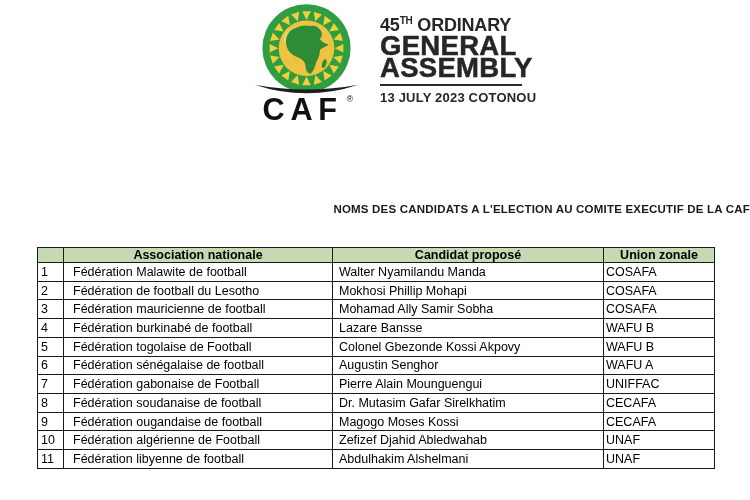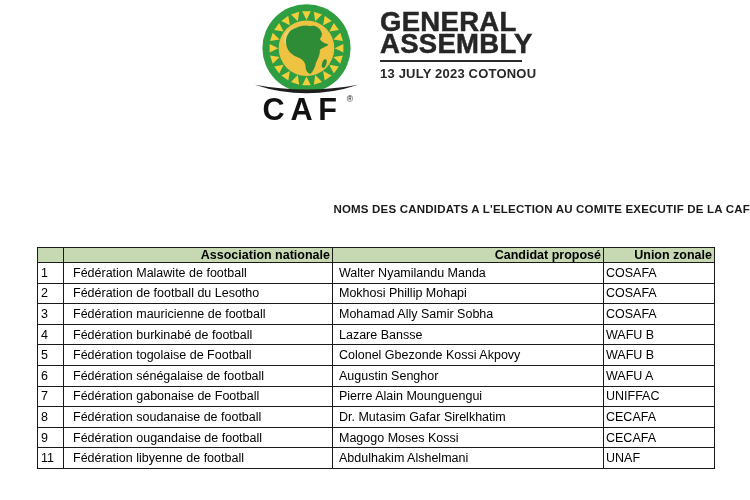--- a/index.html
+++ b/index.html
@@ -53,21 +53,21 @@
     border-collapse: collapse; table-layout: fixed;
     font-size: 12.5px; color: #000;
   }
   table.candidates th, table.candidates td {
     border: 1.4px solid #1a1a1a;
     padding: 0 2px 0 6px;
     overflow: hidden; white-space: nowrap;
     vertical-align: middle;
   }
   table.candidates th {
-    font-weight: 700; text-align: right; padding: 0 2px;
+    font-weight: 700; text-align: center; padding: 0 2px;
   }
   table.candidates td.num-cell { padding-left: 3px; }
   table.candidates td.assoc-cell { padding-left: 9px; }
   table.candidates td.zone-cell { padding-left: 2px; }
 </style>
 </head>
 <body>
 
 <div class="page">
 
@@ -100,20 +100,21 @@
       <ellipse cx="52" cy="38" rx="16" ry="12" fill="#ffffff" opacity="0.22"></ellipse>
       <path d="M49,27 C53,24 60,23.5 64,25 C68,23.5 73,26 75,30 C77,33 76,36 74,38 C75,41 79,43 83,44 C80,47 76,47 74,50 C74,55 72,59 70,63 C69,68 67,72 64,75 C61,74 59,71 59,67 C59,63 56,60 52,58 C47,56 42,53 40,48 C38,43 38,37 41,33 C43,29 46,28 49,27 Z" fill="#2e8b36"></path>
       <ellipse cx="78.5" cy="64" rx="2.2" ry="4.6" transform="rotate(18 78.5 64)" fill="#2e8b36"></ellipse>
       <path d="M6,86 Q60,96 114,86 Q60,104 6,86 Z" fill="#1e1e1e"></path>
       <text x="56" y="123" text-anchor="middle" font-family="Liberation Sans, sans-serif" font-size="32" font-weight="bold" letter-spacing="6" fill="#111111">CAF</text>
       <text x="102" y="104" font-family="Liberation Sans, sans-serif" font-size="9" fill="#111111">®</text>
     </svg>
   </div>
 
   <div class="event-block">
+    <div class="edition-line"><span>45</span><sup>TH</sup><span> ORDINARY</span></div>
     <div class="big-line">GENERAL</div>
     <div class="big-line">ASSEMBLY</div>
     <hr class="rule">
     <div class="date-line">13 JULY 2023 COTONOU</div>
   </div>
 
   <div class="doc-title">NOMS DES CANDIDATS A L'ELECTION AU COMITE EXECUTIF DE LA CAF</div>
 
   <table class="candidates">
     <colgroup>
@@ -179,20 +180,26 @@
           <td class="cand-cell">Dr. Mutasim Gafar Sirelkhatim</td>
           <td class="zone-cell">CECAFA</td>
         </tr>
         <tr>
           <td class="num-cell">9</td>
           <td class="assoc-cell">Fédération ougandaise de football</td>
           <td class="cand-cell">Magogo Moses Kossi</td>
           <td class="zone-cell">CECAFA</td>
         </tr>
         <tr>
+          <td class="num-cell">10</td>
+          <td class="assoc-cell">Fédération algérienne de Football</td>
+          <td class="cand-cell">Zefizef Djahid Abledwahab</td>
+          <td class="zone-cell">UNAF</td>
+        </tr>
+        <tr>
           <td class="num-cell">11</td>
           <td class="assoc-cell">Fédération libyenne de football</td>
           <td class="cand-cell">Abdulhakim Alshelmani</td>
           <td class="zone-cell">UNAF</td>
         </tr>
       </tbody>
   </table>
 
 </div>
 

